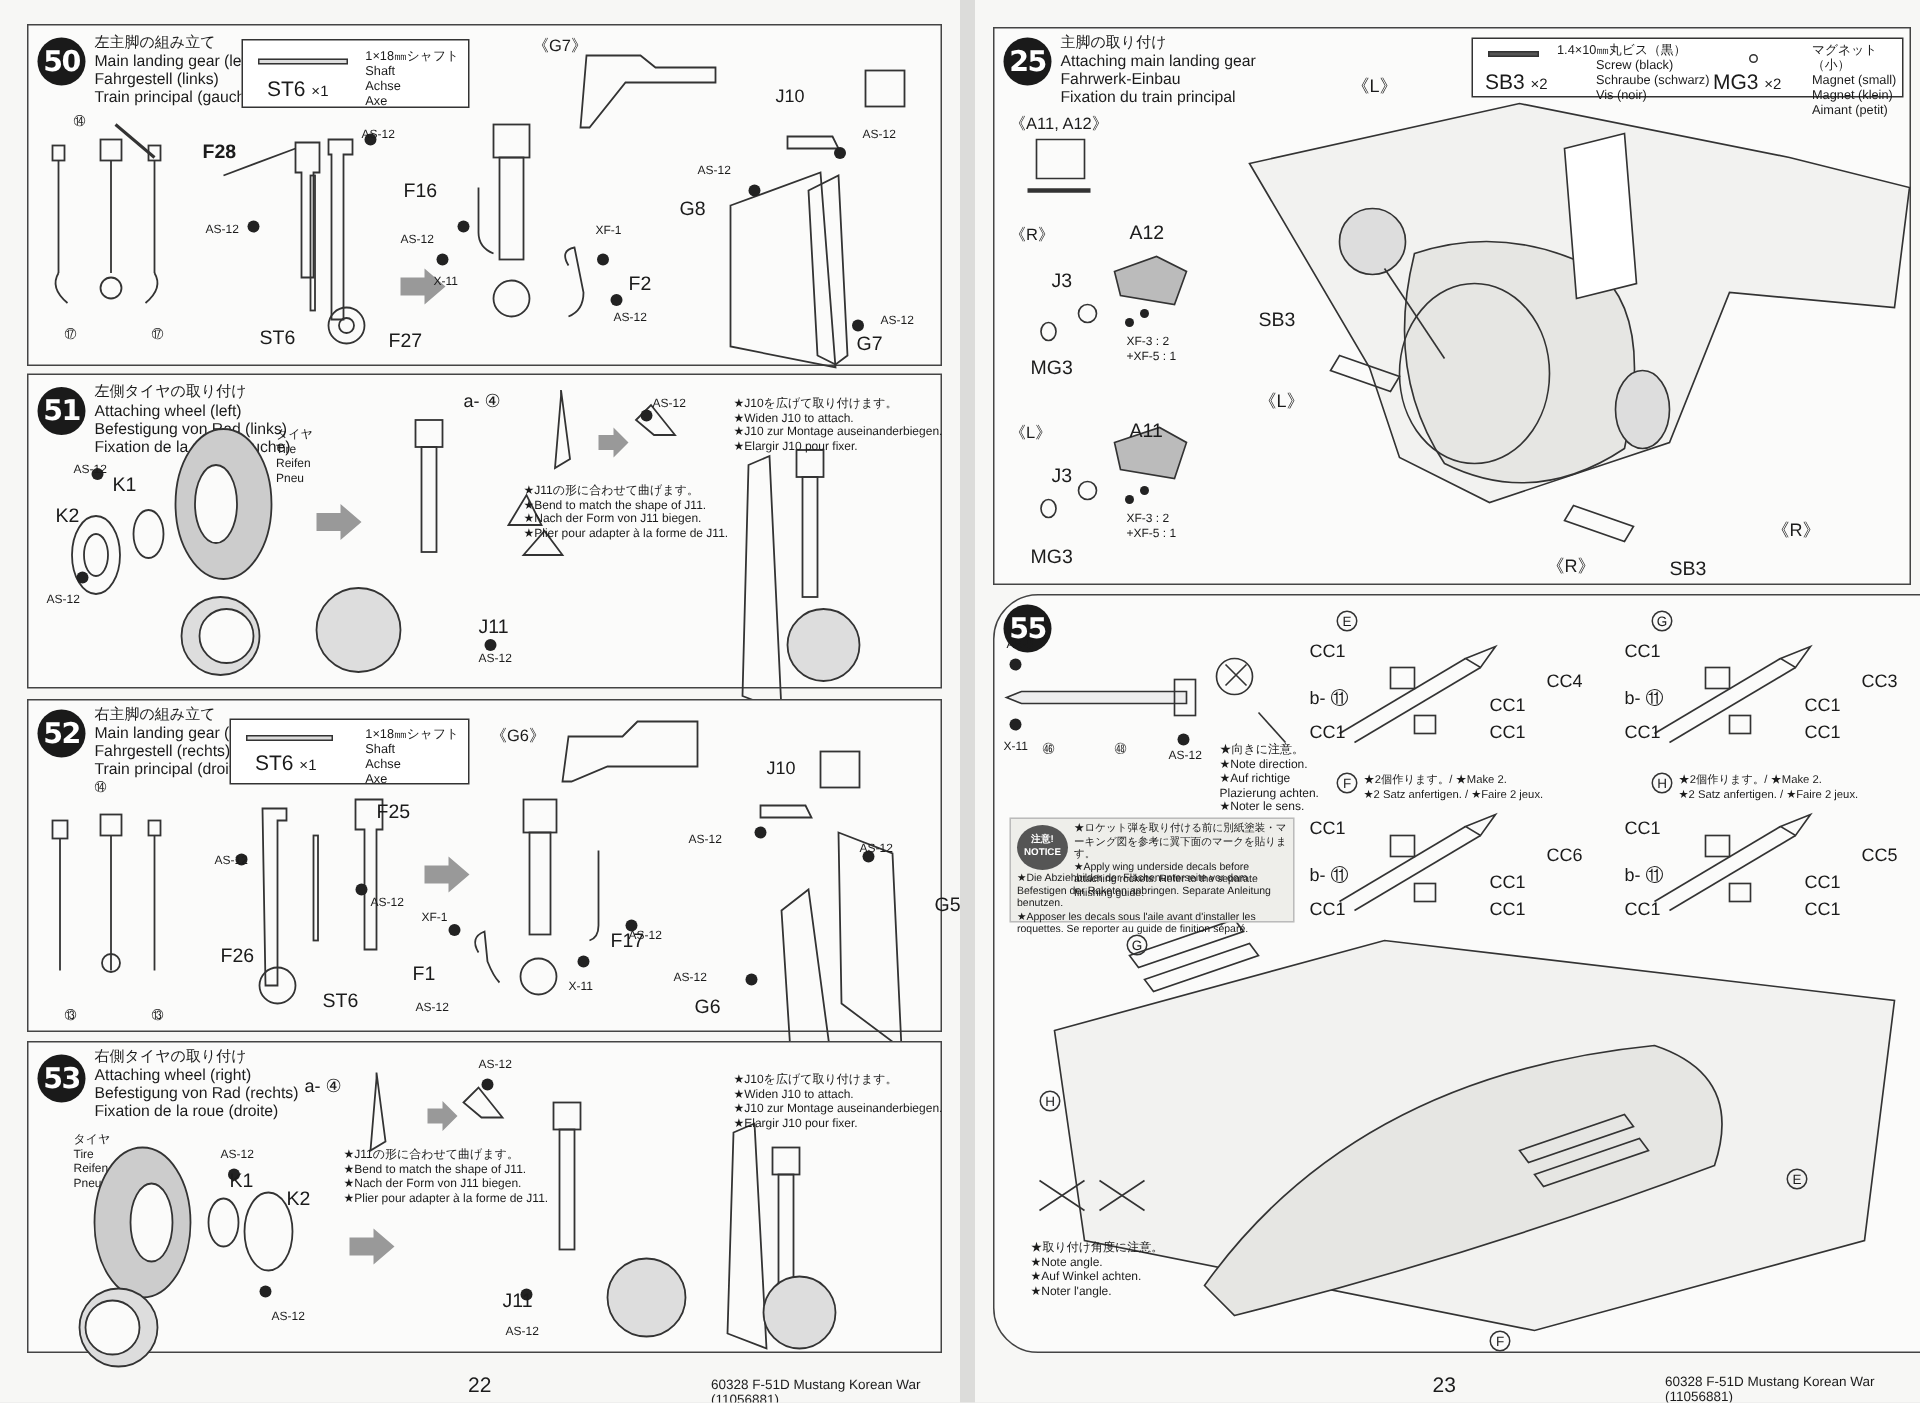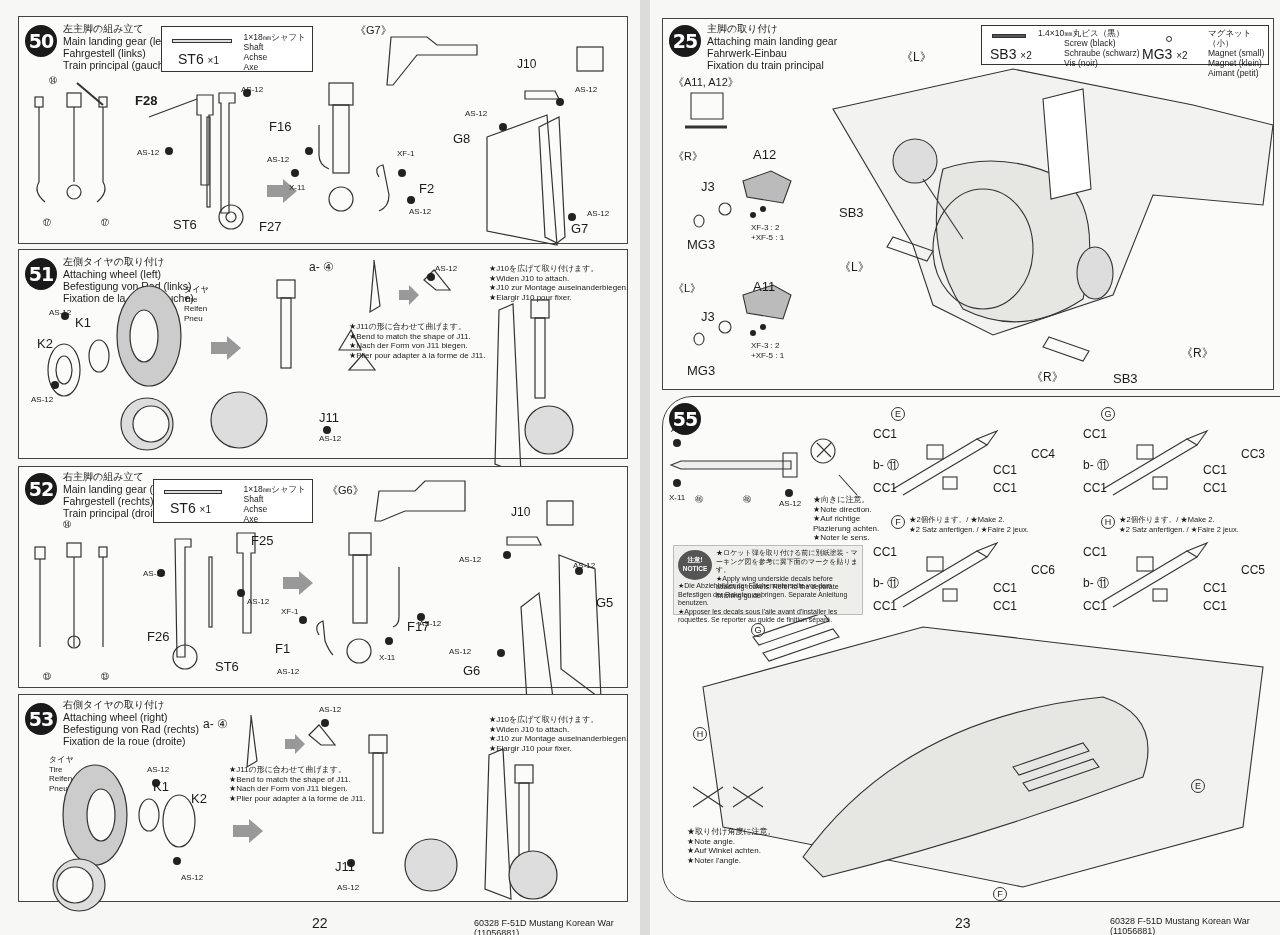--- a/index.html
+++ b/index.html
@@ -260,21 +260,21 @@
     <div class="lbl big" style="left:196px;top:192px;">ST6</div>
     <div class="lbl big" style="left:388px;top:152px;">F17</div>
     <div class="lbl sm" style="left:400px;top:152px;">AS-12</div>
     <div class="lbl sm" style="left:262px;top:140px;">XF-1</div>
     <div class="lbl big" style="left:256px;top:174px;">F1</div>
     <div class="lbl sm" style="left:258px;top:200px;">AS-12</div>
     <div class="lbl sm" style="left:360px;top:186px;">X-11</div>
     <div class="lbl" style="left:492px;top:38px;">J10</div>
     <div class="lbl sm" style="left:440px;top:88px;">AS-12</div>
     <div class="lbl sm" style="left:554px;top:94px;">AS-12</div>
-    <div class="lbl big" style="left:577px;top:128px;">G5</div>
+    <div class="lbl big" style="left:604px;top:128px;">G5</div>
     <div class="lbl sm" style="left:430px;top:180px;">AS-12</div>
     <div class="lbl big" style="left:444px;top:196px;">G6</div>
     <div class="lbl sm" style="left:44px;top:52px;">⑭</div>
     <div class="lbl sm" style="left:24px;top:204px;">⑬</div>
     <div class="lbl sm" style="left:82px;top:204px;">⑬</div>
   </div>
 
   <div class="step" style="left:18px;top:694px;width:610px;height:208px;">
     <div class="badge" style="left:6px;top:8px;">53</div>
     <div class="title" style="left:44px;top:4px;">

